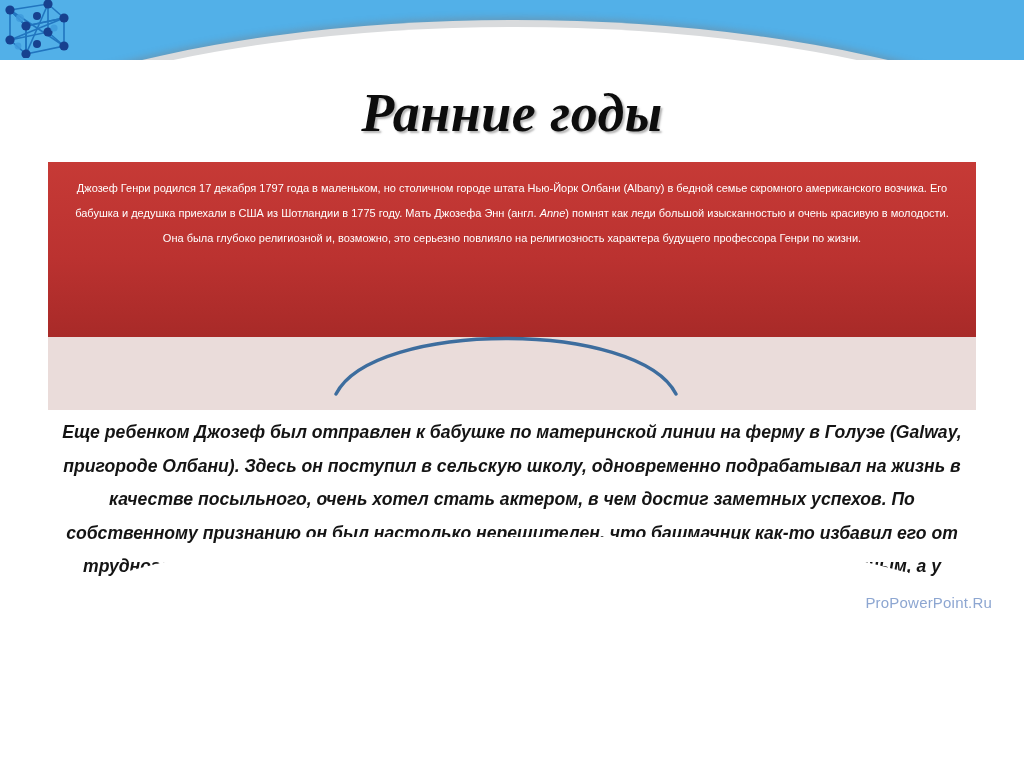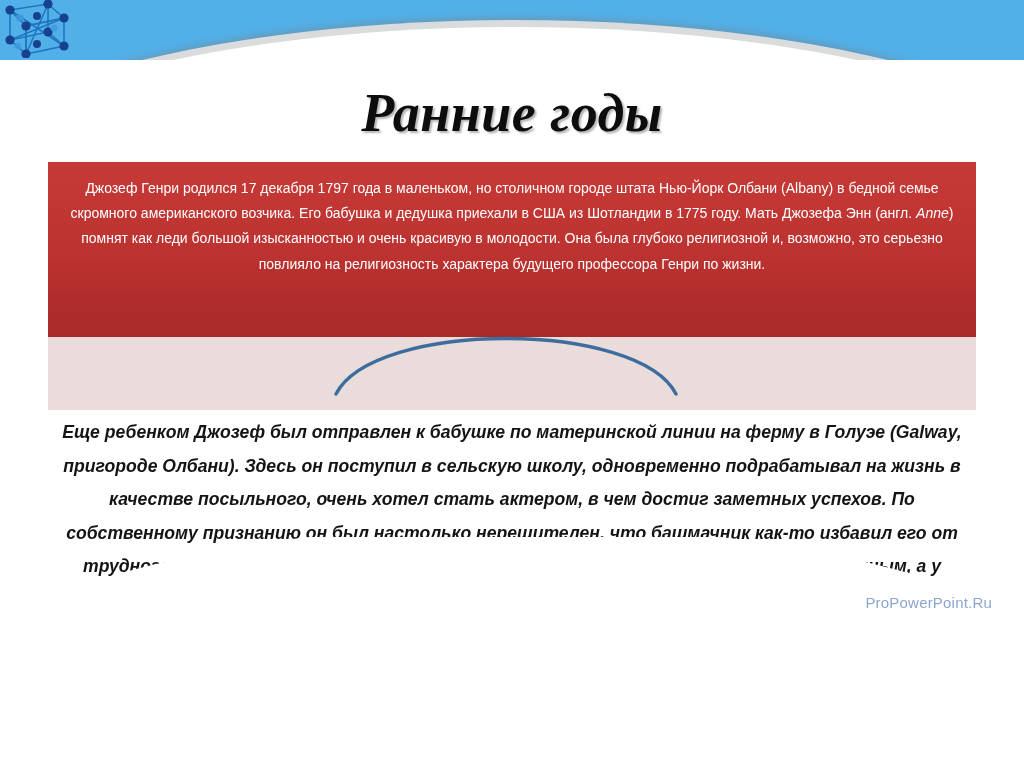--- a/index.html
+++ b/index.html
@@ -89,21 +89,21 @@
     background: #c13434;
     background: linear-gradient(180deg,#c63a36 0%, #bb3230 55%, #a82a28 100%);
     box-sizing: border-box;
     padding: 14px 18px 10px 18px;
     z-index: 3;
   }
   .red-text {
     margin: 0;
     color: #ffffff;
     font-family: "Liberation Sans", sans-serif;
-    font-size: 14px;
+    font-size: 11px;
     line-height: 25.2px;
     text-align: center;
     font-weight: 400;
   }
   .red-text em {
     font-style: italic;
   }
 
   
   .pink-band {

